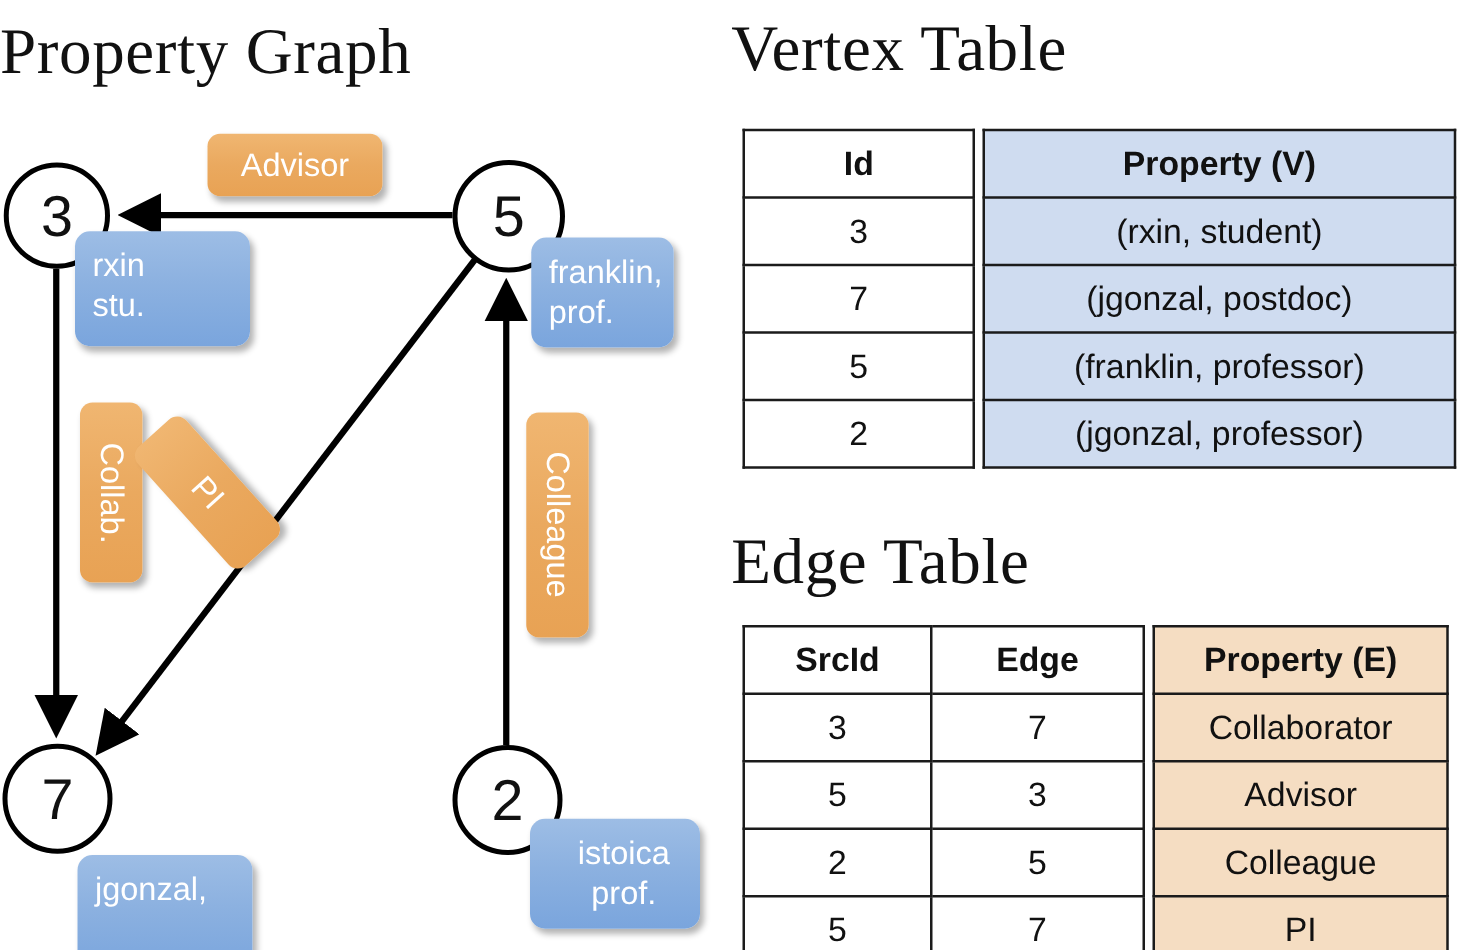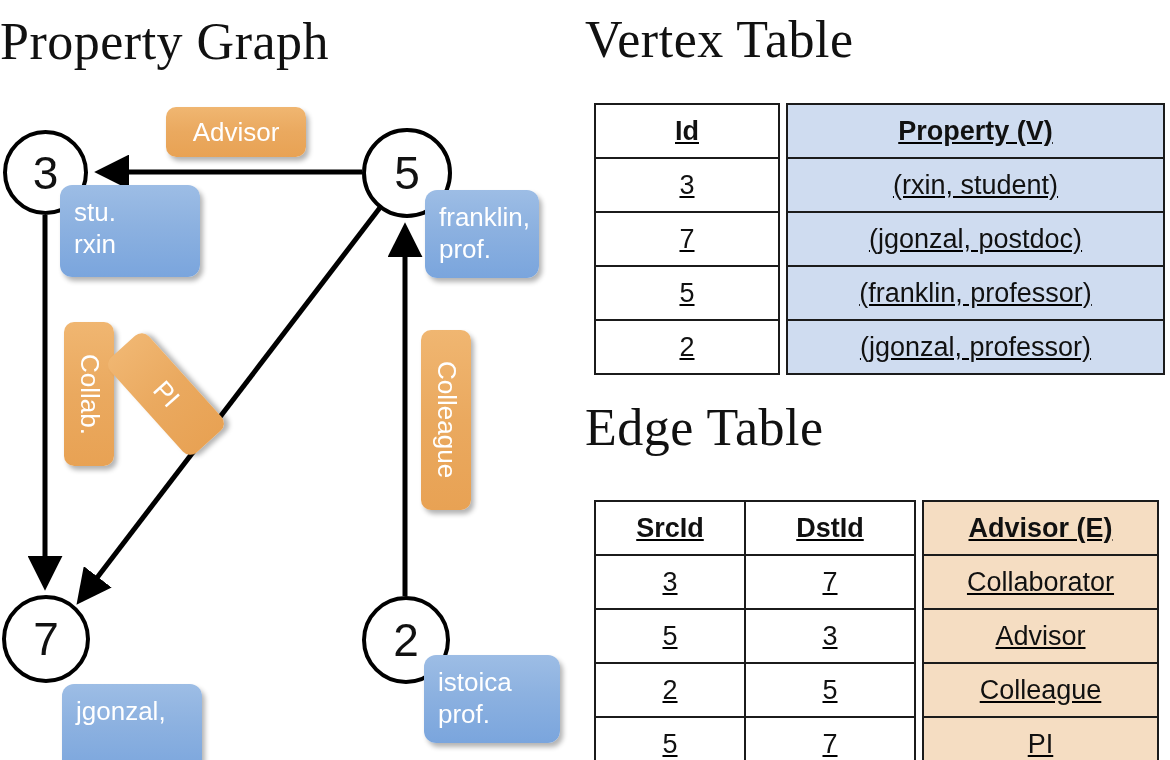--- a/index.html
+++ b/index.html
@@ -22,21 +22,21 @@
     font-family: Liberation Serif, serif;
     font-weight: 300;
     font-size: 52px;
     letter-spacing: 0.5px;
     color: #111111;
     white-space: nowrap;
     text-align: left;
   }
   #title-property-graph { left: 0px;   top: 12px;  width: 585px; }
   #title-vertex-table   { left: 585px; top: 10px;  width: 585px; }
-  #title-edge-table     { left: 585px; top: 398px; width: 585px; }
+  #title-edge-table     { left: 585px; top: 420px; width: 585px; }
 
   
   #graph-panel {
     position: absolute;
     left: 0; top: 0;
     width: 585px; height: 760px;
   }
   #graph-svg {
     position: absolute;
     left: 0; top: 0;
@@ -88,21 +88,20 @@
     font-weight: 400;
     white-space: nowrap;
   }
   .vtext { writing-mode: vertical-rl; text-orientation: mixed; }
 
   
   .tbl {
     position: absolute;
     border-collapse: collapse;
     table-layout: fixed;
-    text-decoration: underline;
   }
   .tbl td {
     border: 2px solid #1b1b1b;
     text-align: center;
     font-size: 27px;
     font-weight: 300;
     color: #111111;
     padding: 0;
     background: #ffffff;
   }
@@ -143,34 +142,34 @@
     <span>5</span>
   </div>
   <div class="node-circle" style="left:2px; top:595px; width:88px; height:88px;">
     <span>7</span>
   </div>
   <div class="node-circle" style="left:362px; top:596px; width:88px; height:88px;">
     <span>2</span>
   </div>
 
   <div class="prop-box" style="left:60px; top:185px; width:140px; height:92px;">
+    <div>rxin</div>
     <div>stu.</div>
-    <div>rxin</div>
   </div>
 
   <div class="prop-box" style="left:425px; top:190px; width:114px; height:88px;">
     <div>franklin,</div>
     <div>prof.</div>
   </div>
 
   <div class="prop-box" style="left:62px; top:684px; width:140px; height:92px;">
     <div>jgonzal,</div>
   </div>
 
-  <div class="prop-box" style="left:424px; top:655px; width:136px; height:88px;">
+  <div class="prop-box" style="left:424px; top:655px; width:136px; height:88px;text-align:center;">
     <div>istoica</div>
     <div>prof.</div>
   </div>
 
   <div class="label-badge" style="left:166px; top:107px; width:140px; height:50px;">
     <span>Advisor</span>
   </div>
 
   <div class="label-badge" style="left:64px; top:322px; width:50px; height:144px;">
     <span class="vtext">Collab.</span>
@@ -223,23 +222,23 @@
 <table class="tbl" id="edge-table" style="left:594px; top:489px; width:563px;margin-top:11px;">
   <colgroup>
     <col style="width:150px">
       <col style="width:170px">
       <col style="width:8px">
       <col style="width:235px">
   </colgroup>
   <tbody>
     <tr style="height:54px;">
       <td class="hdr">SrcId</td>
-      <td class="hdr">DstId</td>
-      <td class="gapcell"></td>
-      <td class="hdr orange">Advisor (E)</td>
+      <td class="hdr">Edge</td>
+      <td class="gapcell"></td>
+      <td class="hdr orange">Property (E)</td>
     </tr>
     <tr style="height:54px;">
       <td>3</td>
       <td>7</td>
       <td class="gapcell"></td>
       <td class="orange">Collaborator</td>
     </tr>
     <tr style="height:54px;">
       <td>5</td>
       <td>3</td>

